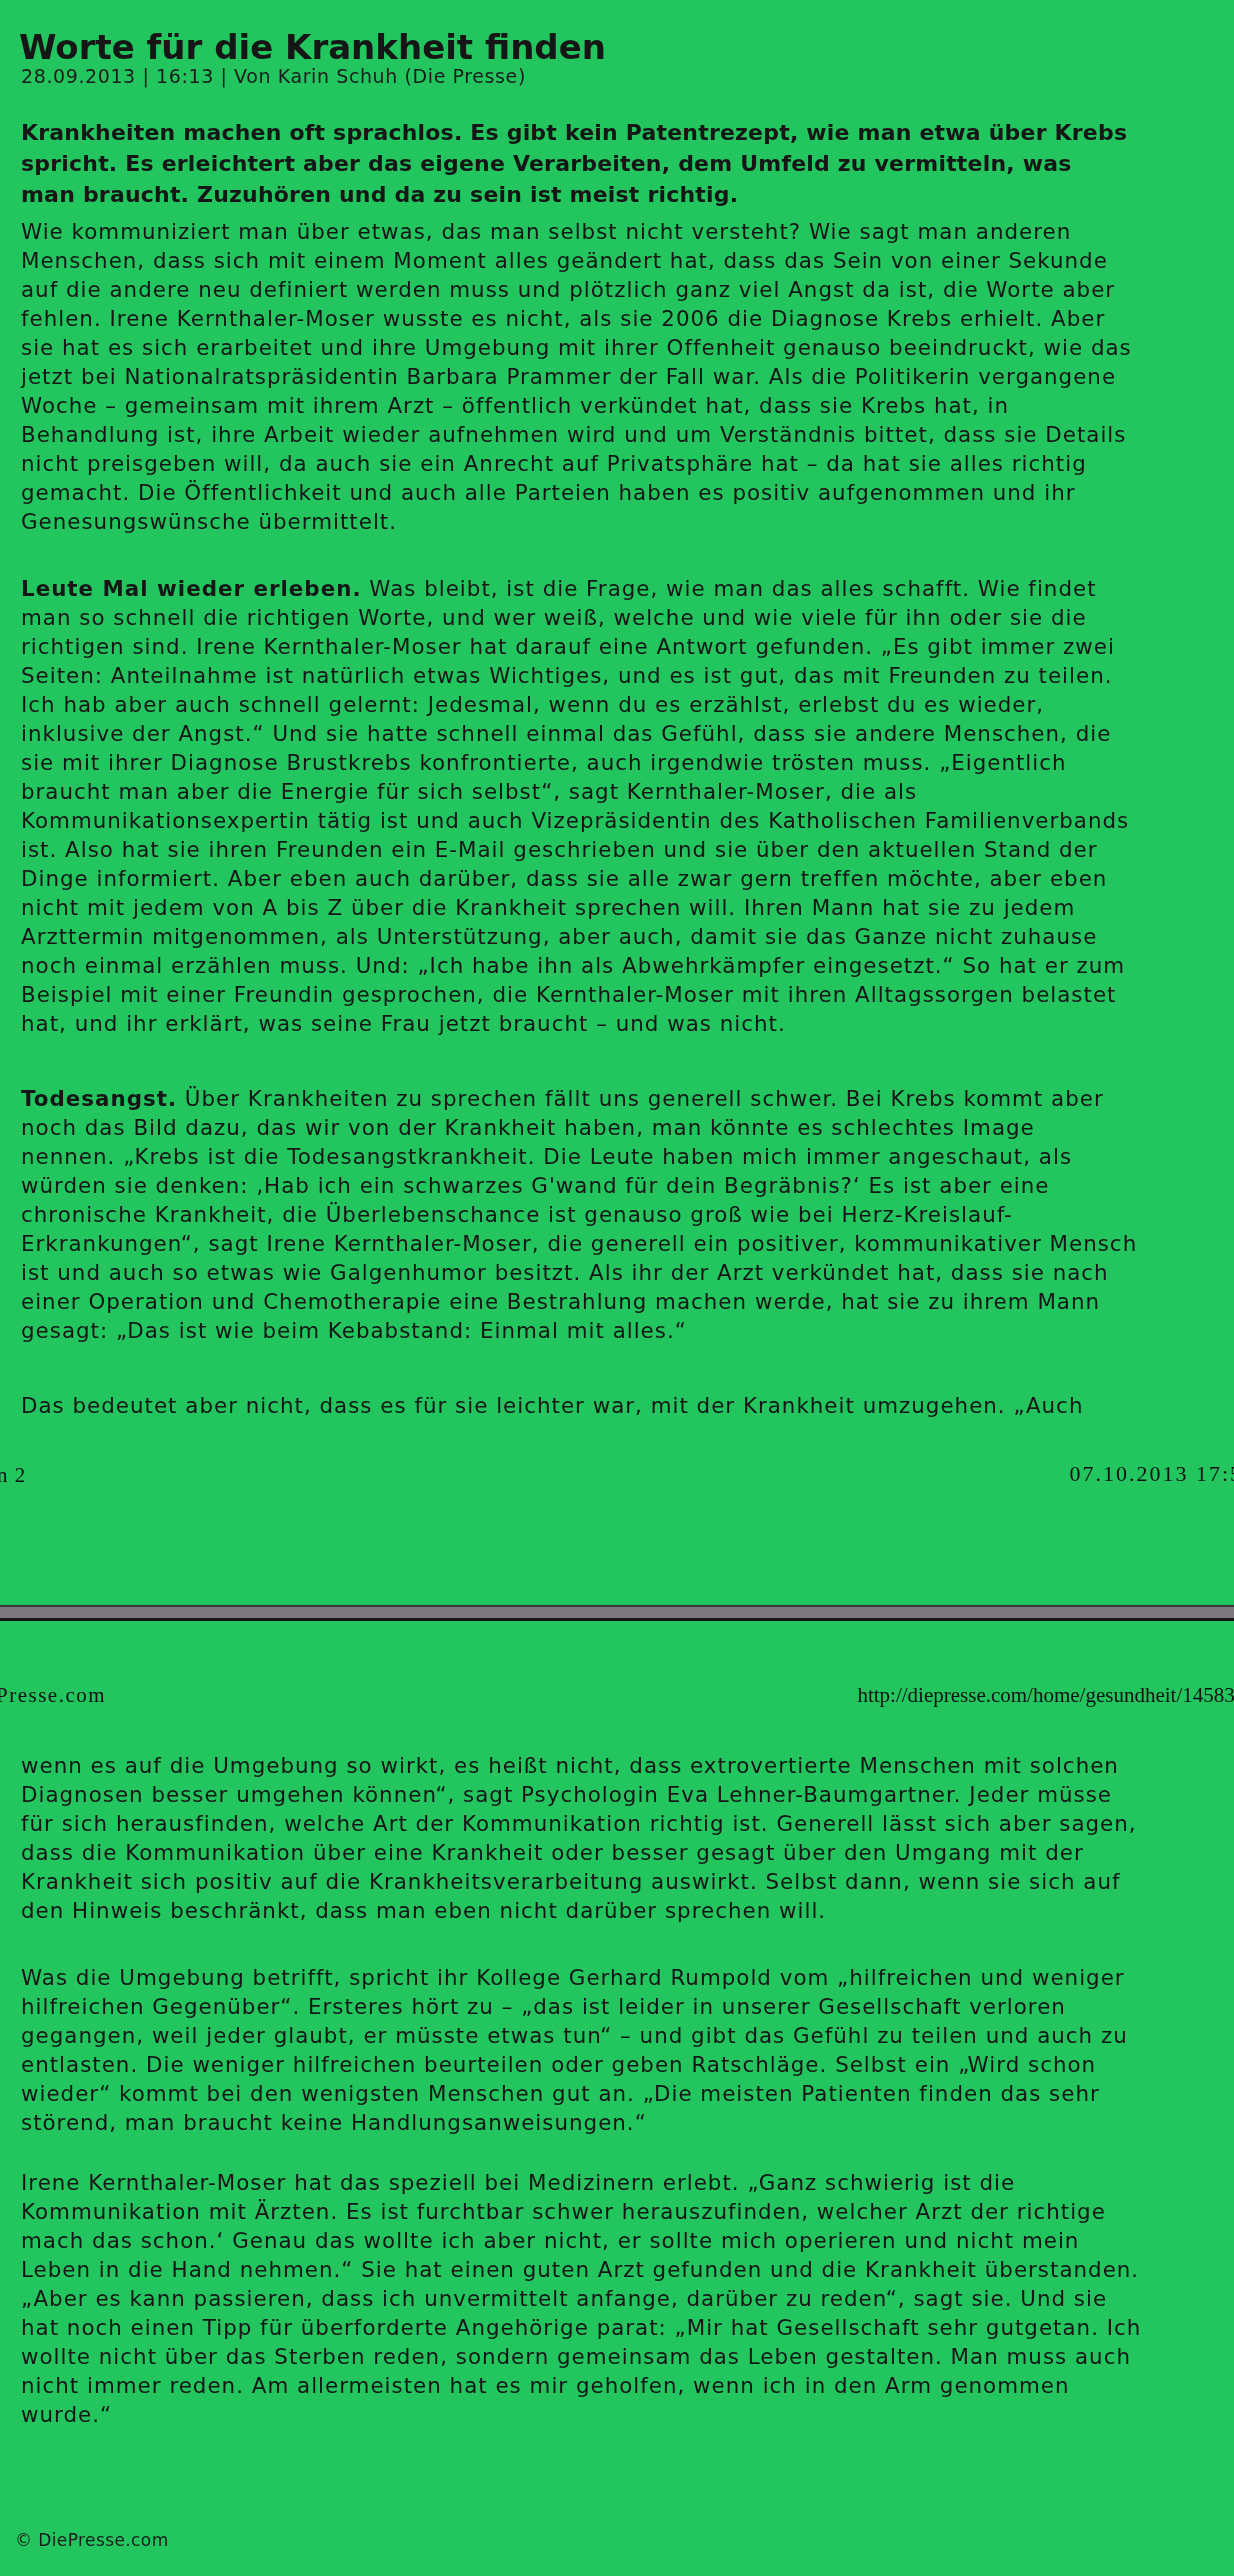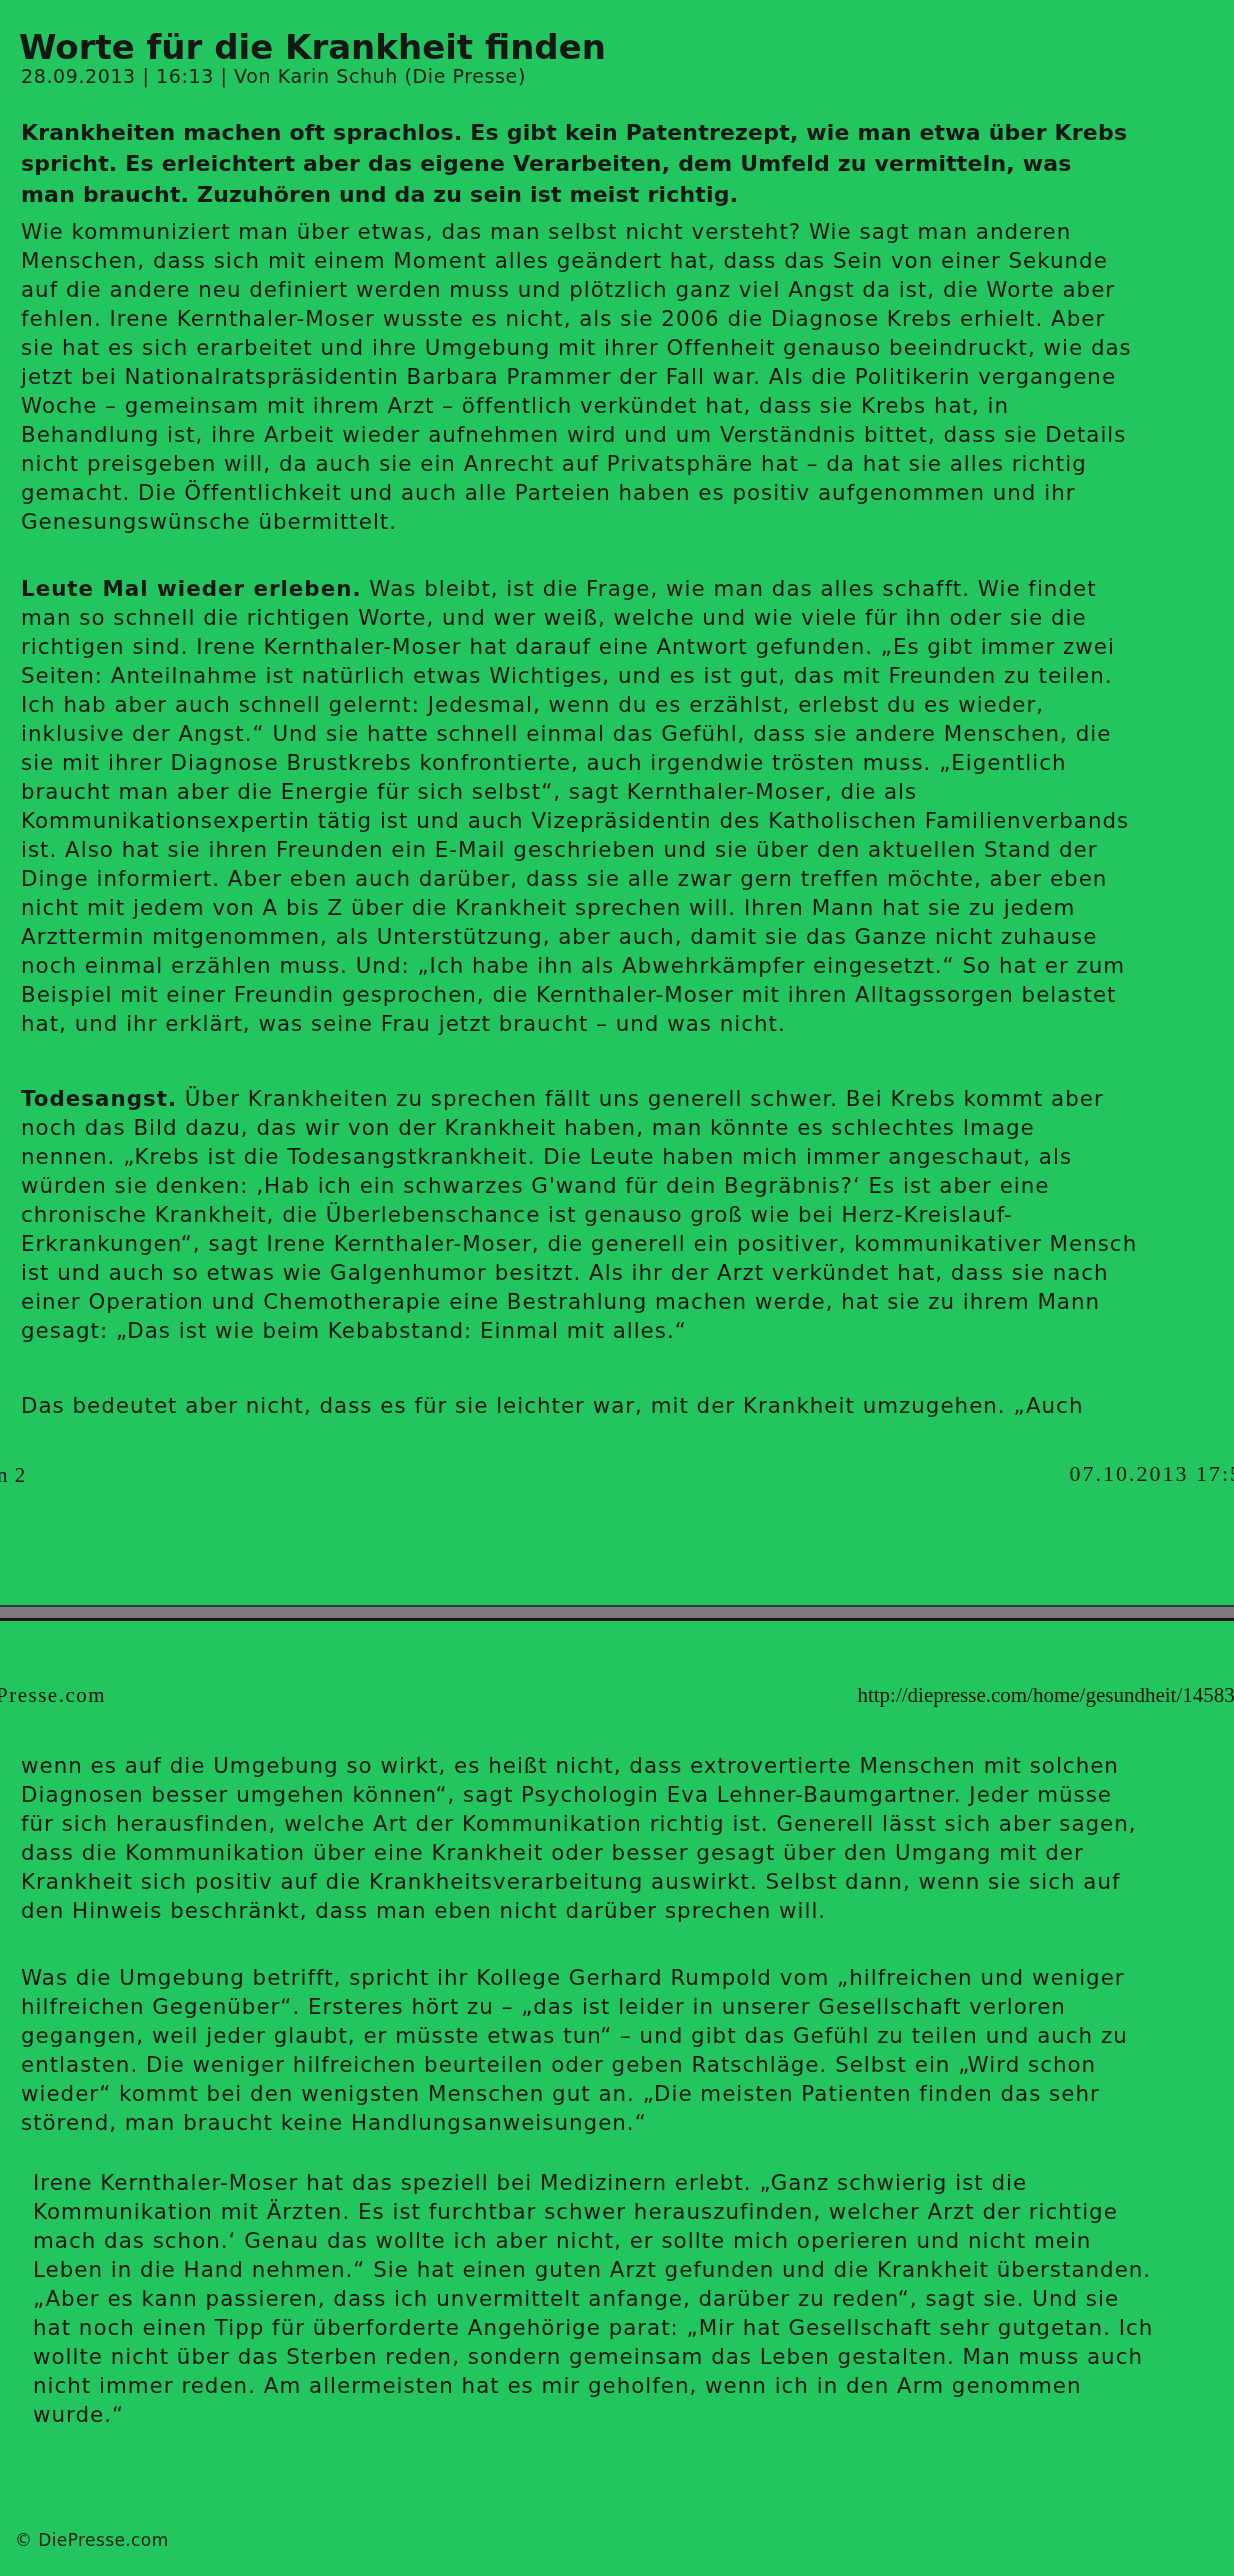--- a/index.html
+++ b/index.html
@@ -116,21 +116,21 @@
       <div class="line">den Hinweis beschränkt, dass man eben nicht darüber sprechen will.</div>
     </div>
   <div class="para" style="top:1963px;">
       <div class="line">Was die Umgebung betrifft, spricht ihr Kollege Gerhard Rumpold vom „hilfreichen und weniger</div>
       <div class="line">hilfreichen Gegenüber“. Ersteres hört zu – „das ist leider in unserer Gesellschaft verloren</div>
       <div class="line">gegangen, weil jeder glaubt, er müsste etwas tun“ – und gibt das Gefühl zu teilen und auch zu</div>
       <div class="line">entlasten. Die weniger hilfreichen beurteilen oder geben Ratschläge. Selbst ein „Wird schon</div>
       <div class="line">wieder“ kommt bei den wenigsten Menschen gut an. „Die meisten Patienten finden das sehr</div>
       <div class="line">störend, man braucht keine Handlungsanweisungen.“</div>
     </div>
-  <div class="para" style="top:2168px;margin-left:12px;">
+  <div class="para" style="top:2168px;">
       <div class="line">Irene Kernthaler-Moser hat das speziell bei Medizinern erlebt. „Ganz schwierig ist die</div>
       <div class="line">Kommunikation mit Ärzten. Es ist furchtbar schwer herauszufinden, welcher Arzt der richtige</div>
       <div class="line">mach das schon.‘ Genau das wollte ich aber nicht, er sollte mich operieren und nicht mein</div>
       <div class="line">Leben in die Hand nehmen.“ Sie hat einen guten Arzt gefunden und die Krankheit überstanden.</div>
       <div class="line">„Aber es kann passieren, dass ich unvermittelt anfange, darüber zu reden“, sagt sie. Und sie</div>
       <div class="line">hat noch einen Tipp für überforderte Angehörige parat: „Mir hat Gesellschaft sehr gutgetan. Ich</div>
       <div class="line">wollte nicht über das Sterben reden, sondern gemeinsam das Leben gestalten. Man muss auch</div>
       <div class="line">nicht immer reden. Am allermeisten hat es mir geholfen, wenn ich in den Arm genommen</div>
       <div class="line">wurde.“</div>
     </div>

